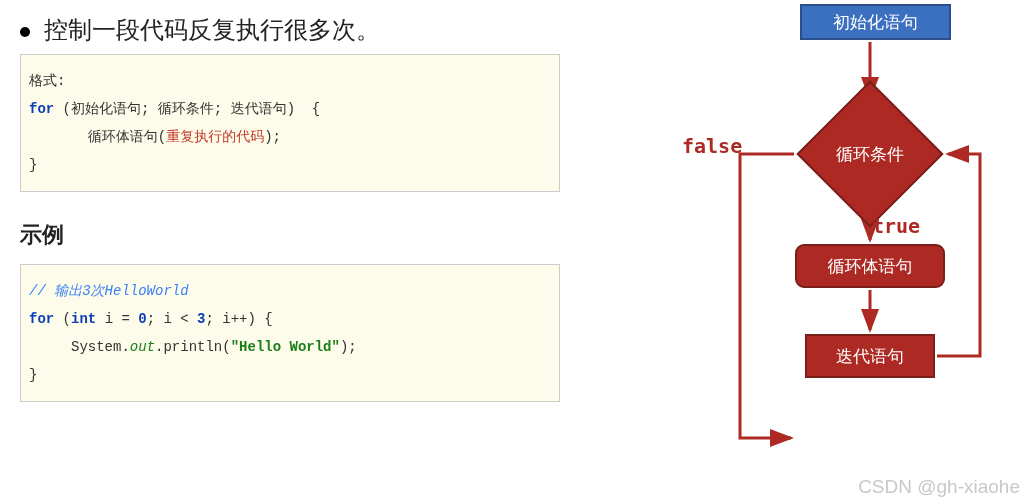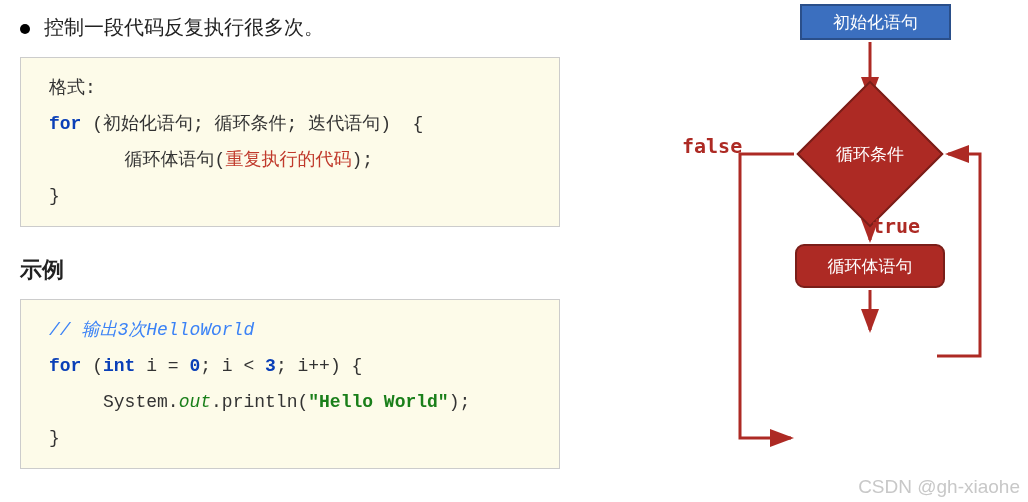--- a/index.html
+++ b/index.html
@@ -10,37 +10,37 @@
     background: #fff;
     width: 1028px;
     height: 502px;
     position: relative;
     color: #222;
   }
   .left-col {
     width: 540px;
   }
   .bullet-line {
-    font-size: 20px;
-    margin: 4px 0 16px 0;
+    font-size: 24px;
+    margin: 4px 0 8px 0;
   }
   .bullet-dot {
     display: inline-block;
     width: 10px; height: 10px;
     background: #000;
     border-radius: 50%;
     margin-right: 14px;
     vertical-align: middle;
   }
   .code-box {
     background: #fdfbe9;
     border: 1px solid #ccc;
-    padding: 12px 28px;
+    padding: 12px 8px;
     font-family: Consolas, "Courier New", monospace;
-    font-size: 18px;
+    font-size: 14px;
     line-height: 2;
     white-space: pre;
     color: #333;
   }
   .kw { color: #0a3fb7; font-weight: bold; }
   .red { color: #c0392b; }
   .num { color: #0a3fb7; font-weight: bold; }
   .str { color: #1a7f1a; font-weight: bold; }
   .cm { color: #3b82f6; font-style: italic; }
   .out { color: #1a7f1a; font-style: italic; margin-top: 48px; }
@@ -154,18 +154,21 @@
 
   <div class="node node-start">
     <span>初始化语句</span>
   </div>
   <div class="diamond">
     <span>循环条件</span>
   </div>
   <div class="node node-body">
     <span>循环体语句</span>
   </div>
+  <div class="node node-iter">
+    <span>迭代语句</span>
+  </div>
 
   <div class="edge-label" style="left:232px; top:210px;">true</div>
   <div class="edge-label" style="left:42px; top:130px;">false</div>
 </div>
 
 <div class="watermark">CSDN @gh-xiaohe</div>
 
 </body></html>

